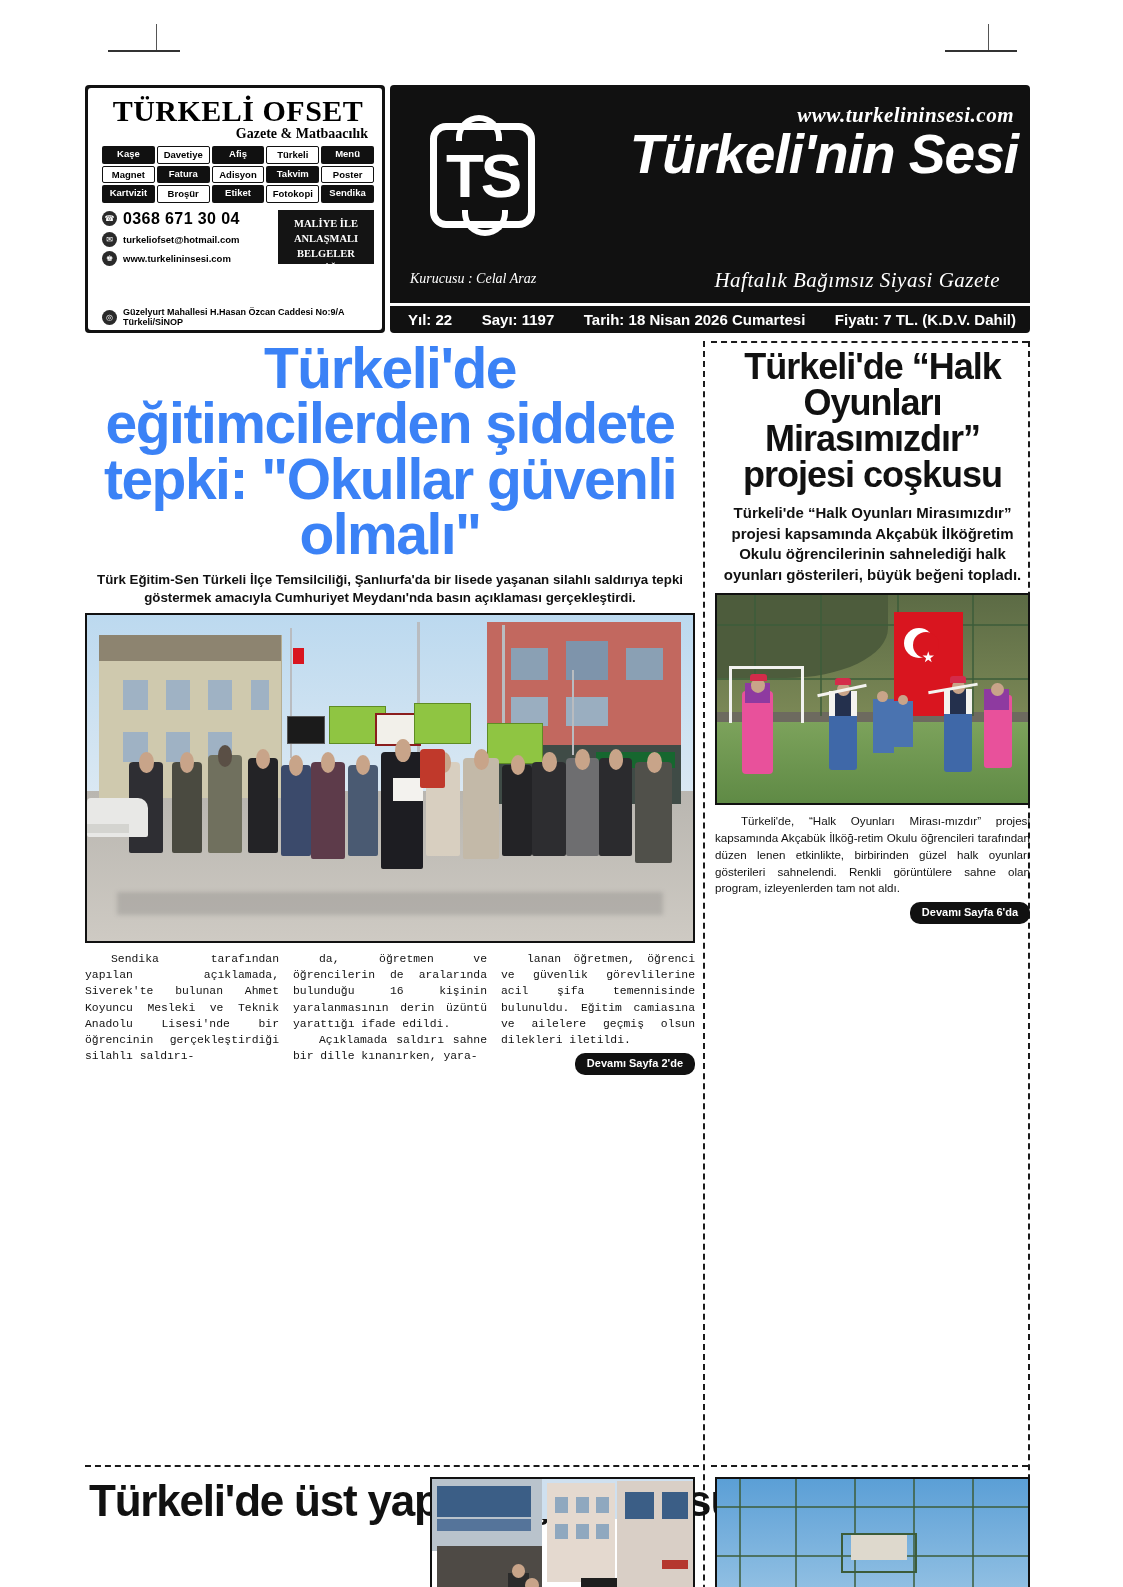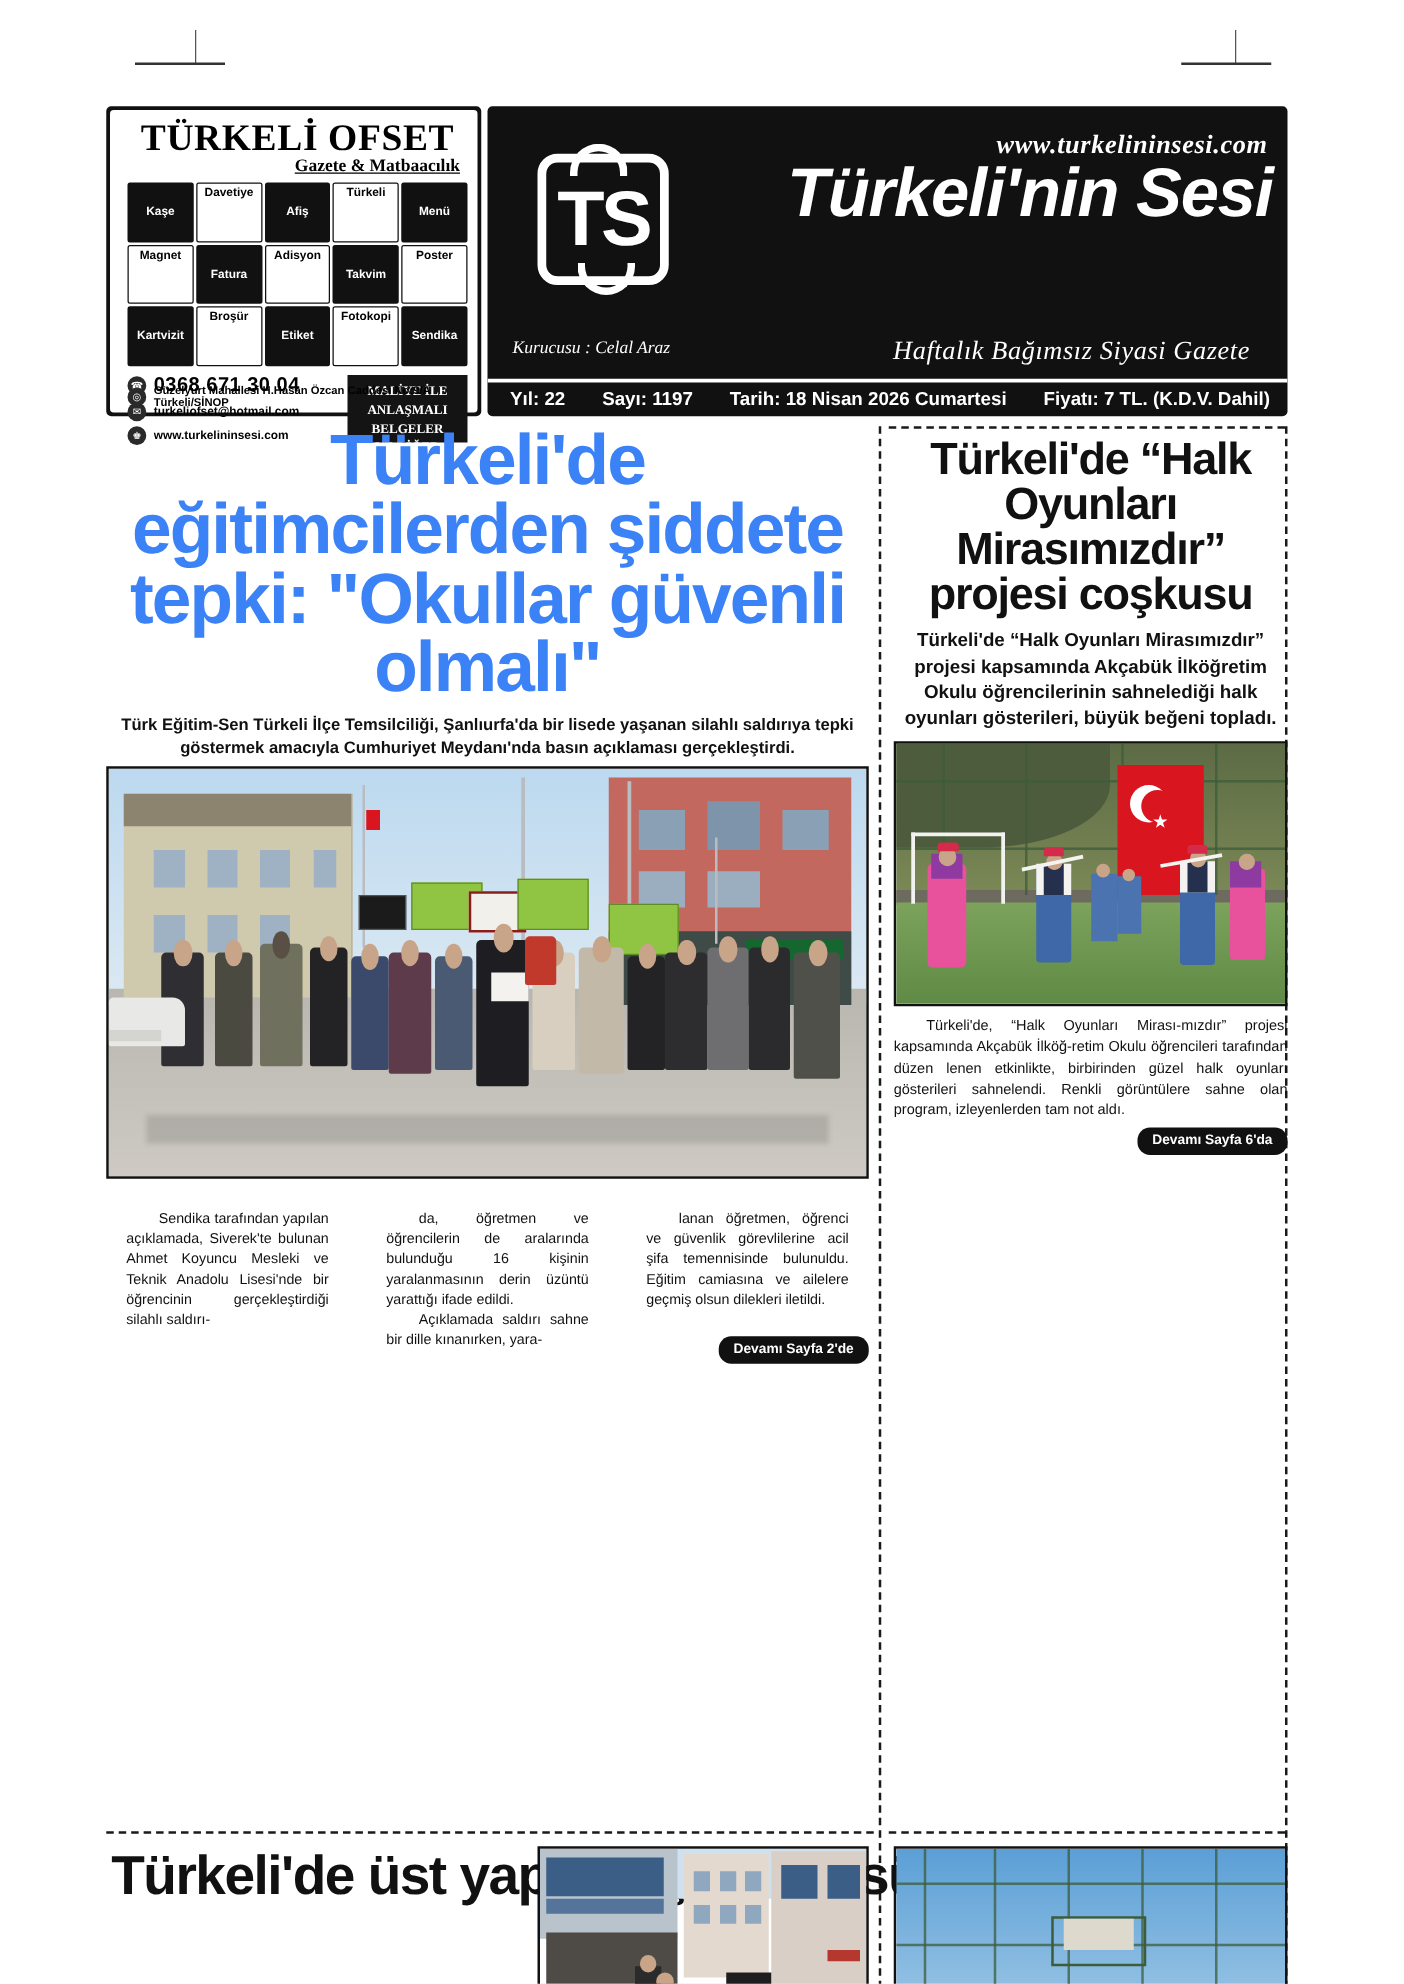--- a/index.html
+++ b/index.html
@@ -76,33 +76,32 @@
     margin-top: 2px;
   }
   .ad-subtitle {
     font-family: "Liberation Serif", serif;
     font-weight: bold;
     font-size: 14px;
     text-align: right;
     color: #000;
     margin: 1px 6px 0 0;
     line-height: 1;
-    text-decoration: underline;
   }
   .tag-grid {
     display: grid;
     grid-template-columns: repeat(5, 1fr);
     gap: 2px;
     margin-top: 5px;
   }
   .tag {
     font-size: 9.5px;
     font-weight: bold;
     text-align: center;
-    padding: 19px 1px;
+    padding: 3px 1px;
     border-radius: 2px;
     line-height: 1;
     white-space: nowrap;
     overflow: hidden;
   }
   .tag.dark { background: #111; color: #fff; }
   .tag.light { background: #fff; color: #000; border: 1px solid #111; padding: 3px 0; }
 
   .ad-contact {
     margin-top: 7px;
@@ -307,21 +306,21 @@
     margin-top: 8px;
   }
   .col {
     flex: 1;
     font-size: 11.4px;
     line-height: 1.42;
     text-align: justify;
     color: #111;
     position: relative;
   }
-  .col p { margin: 16px; text-indent: 26px; }
+  .col p { margin: 0; text-indent: 26px; font-family: Liberation Mono, monospace; }
 
   .cont-badge {
     display: inline-block;
     background: #111;
     color: #fff;
     font-size: 11px;
     font-weight: bold;
     padding: 3px 12px;
     border-radius: 10px;
     float: right;

